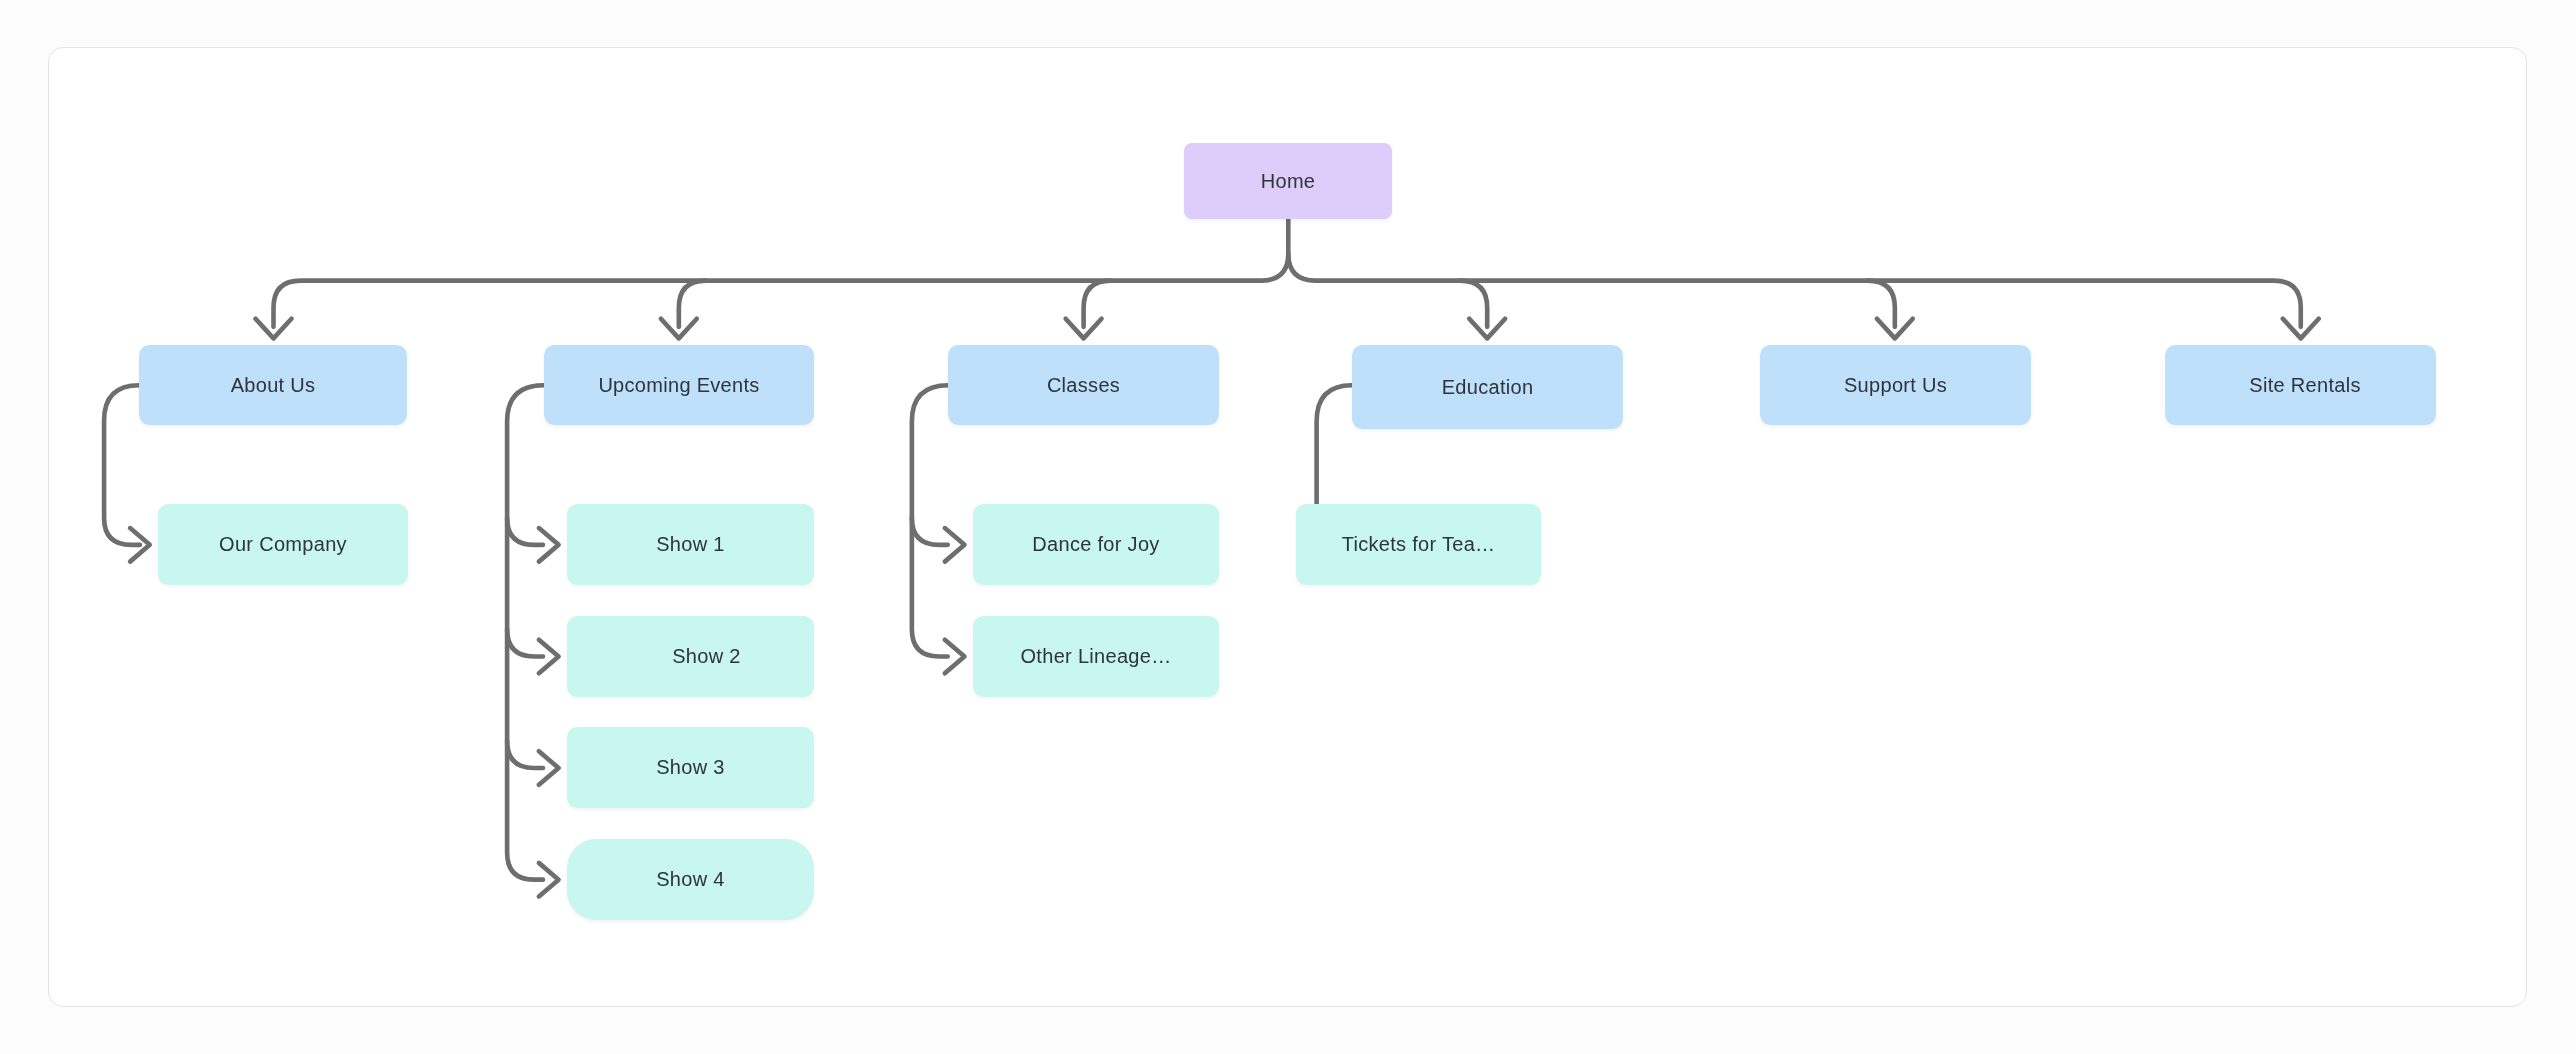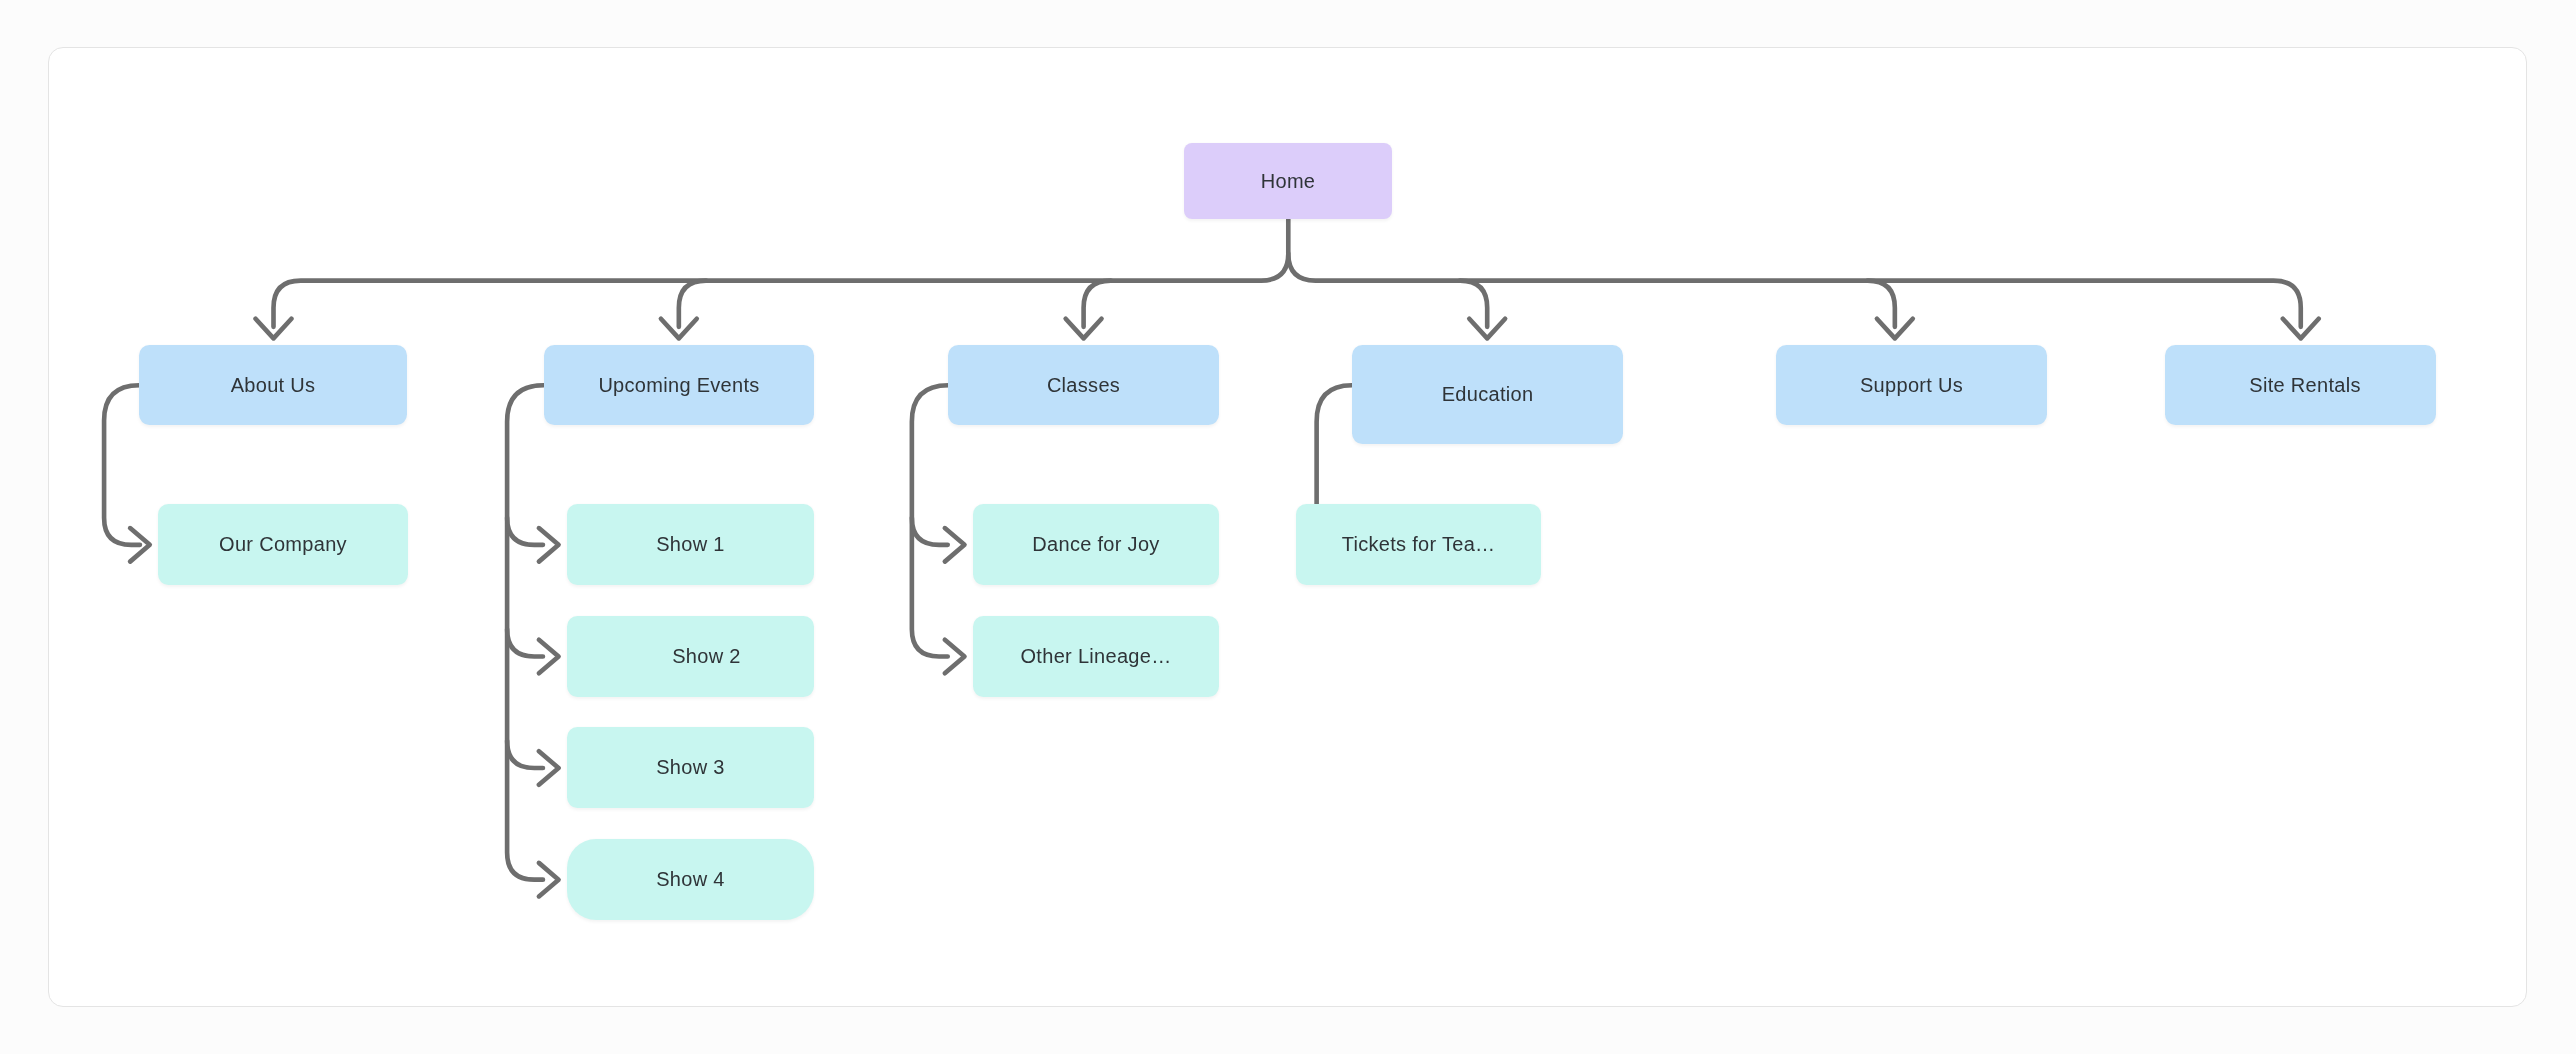--- a/index.html
+++ b/index.html
@@ -83,24 +83,24 @@
 
 <div class="node section" style="left:139px;top:345px;width:268px;height:80px;">
   <span>About Us</span>
 </div>
 <div class="node section" style="left:544px;top:345px;width:270px;height:80px;">
   <span>Upcoming Events</span>
 </div>
 <div class="node section" style="left:948px;top:345px;width:271px;height:80px;">
   <span>Classes</span>
 </div>
-<div class="node section" style="left:1352px;top:345px;width:271px;height:99px;">
+<div class="node section" style="left:1352px;top:345px;width:271px;height:84px;">
   <span>Education</span>
 </div>
-<div class="node section" style="left:1760px;top:345px;width:271px;height:80px;margin-left:16px;">
+<div class="node section" style="left:1760px;top:345px;width:271px;height:80px;">
   <span>Support Us</span>
 </div>
 <div class="node section" style="left:2165px;top:345px;width:271px;height:80px;padding-left:9px;">
   <span>Site Rentals</span>
 </div>
 
 <div class="node child" style="left:158px;top:504px;width:250px;height:81px;">
   <span>Our Company</span>
 </div>
 <div class="node child" style="left:567px;top:504px;width:247px;height:81px;">

